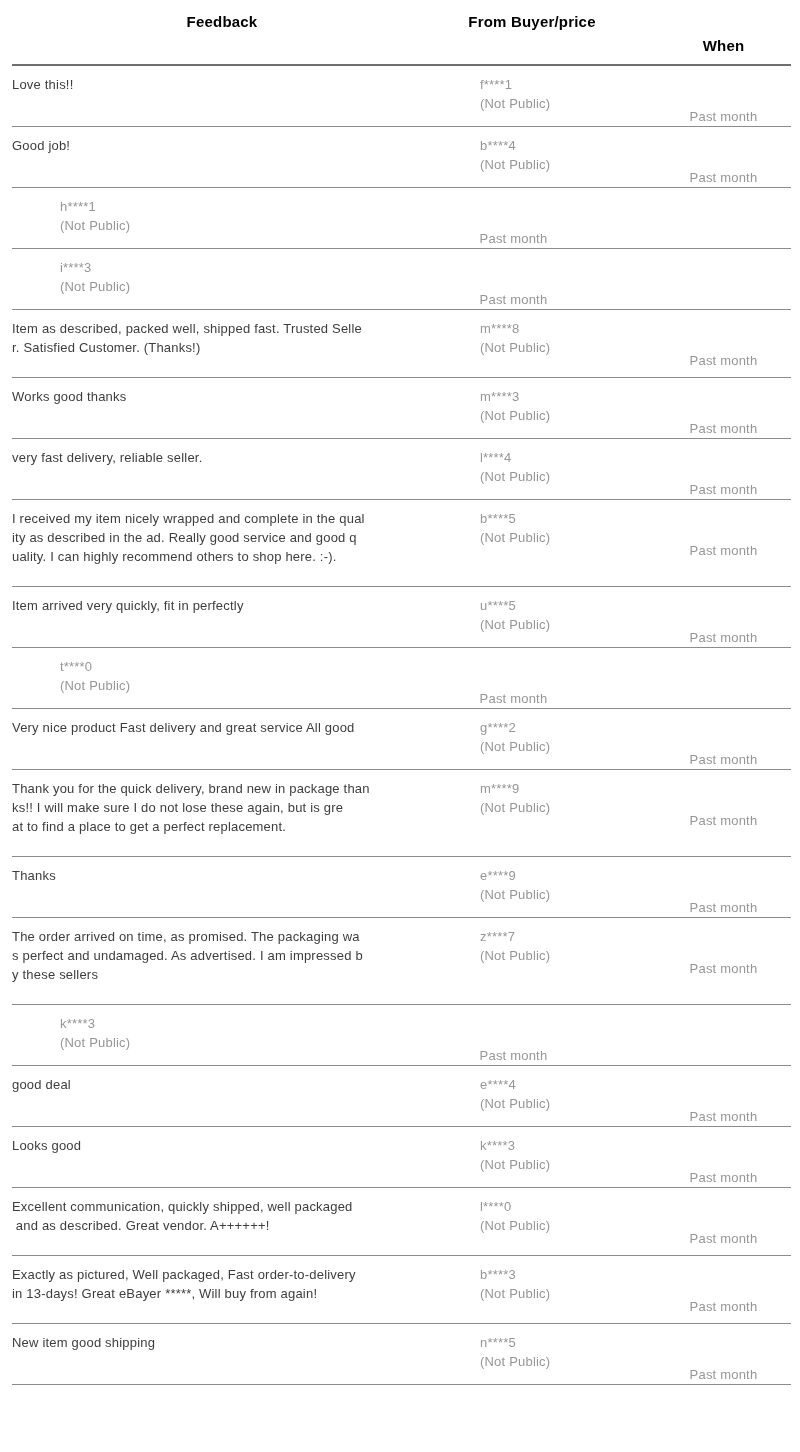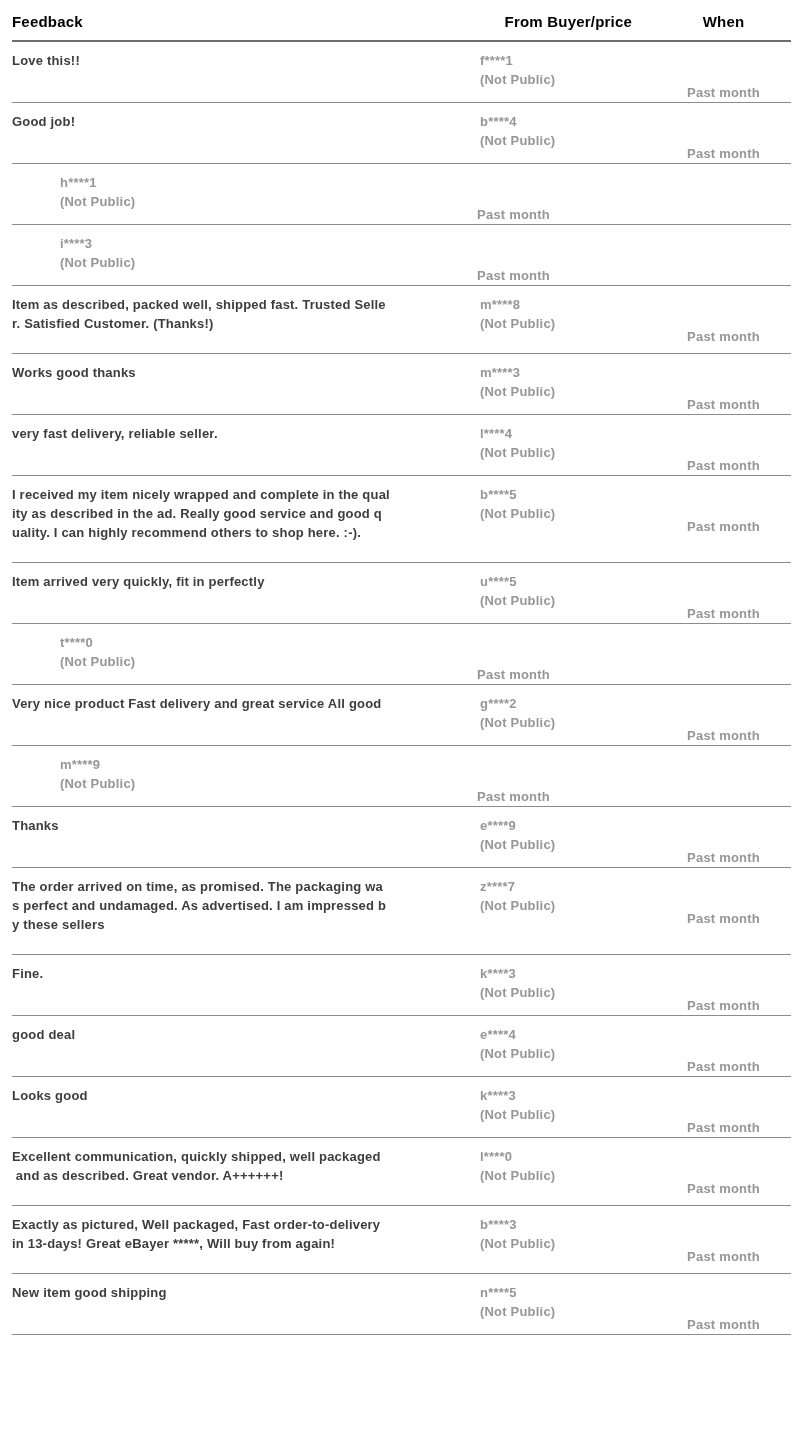--- a/index.html
+++ b/index.html
@@ -28,28 +28,27 @@
     align-items: flex-start;
     border-bottom: 2px solid var(--border-head);
     padding: 12px 0 9px 0;
   }
   .th {
     font-weight: bold;
     font-size: 15px;
     color: #000000;
     line-height: 19px;
   }
-  .th-feedback { width: 420px; text-align: left; }
-  .th-buyer    { width: 200px; text-align: right; }
-  .th-when     { flex: 1; text-align: center; padding-left: 24px; }
+  .th-feedback { width: 420px; text-align: center; }
+  .th-buyer    { width: 200px; text-align: center; }
+  .th-when     { flex: 1; text-align: center; padding-left: 24px; margin-top: 24px; }
   .row {
     display: flex;
     align-items: stretch;
     border-bottom: 1px solid var(--border-row);
-    font-weight: bold;
   }
   .cell { line-height: 19px; }
   .cell-feedback {
     width: 420px;
     padding: 9px 0 20px 0;
     color: var(--text-dark);
     white-space: pre-wrap;
   }
   .cell-buyer {
     width: 200px;
@@ -158,20 +157,23 @@
       </div>
       <div class="row">
         <div class="cell cell-feedback">Very nice product Fast delivery and great service All good</div>
         <div class="cell cell-buyer">
           <span class="buyer-id">g****2</span>
           <span class="not-public">(Not Public)</span>
         </div>
         <div class="cell cell-when">Past month</div>
       </div>
       <div class="row">
+        <div class="cell cell-feedback">Thank you for the quick delivery, brand new in package than
+ks!! I will make sure I do not lose these again, but is gre
+at to find a place to get a perfect replacement.</div>
         <div class="cell cell-buyer">
           <span class="buyer-id">m****9</span>
           <span class="not-public">(Not Public)</span>
         </div>
         <div class="cell cell-when">Past month</div>
       </div>
       <div class="row">
         <div class="cell cell-feedback">Thanks</div>
         <div class="cell cell-buyer">
           <span class="buyer-id">e****9</span>
@@ -183,21 +185,20 @@
         <div class="cell cell-feedback">The order arrived on time, as promised. The packaging wa
 s perfect and undamaged. As advertised. I am impressed b
 y these sellers</div>
         <div class="cell cell-buyer">
           <span class="buyer-id">z****7</span>
           <span class="not-public">(Not Public)</span>
         </div>
         <div class="cell cell-when">Past month</div>
       </div>
       <div class="row">
-        <div class="cell cell-feedback">Fine.</div>
         <div class="cell cell-buyer">
           <span class="buyer-id">k****3</span>
           <span class="not-public">(Not Public)</span>
         </div>
         <div class="cell cell-when">Past month</div>
       </div>
       <div class="row">
         <div class="cell cell-feedback">good deal</div>
         <div class="cell cell-buyer">
           <span class="buyer-id">e****4</span>

